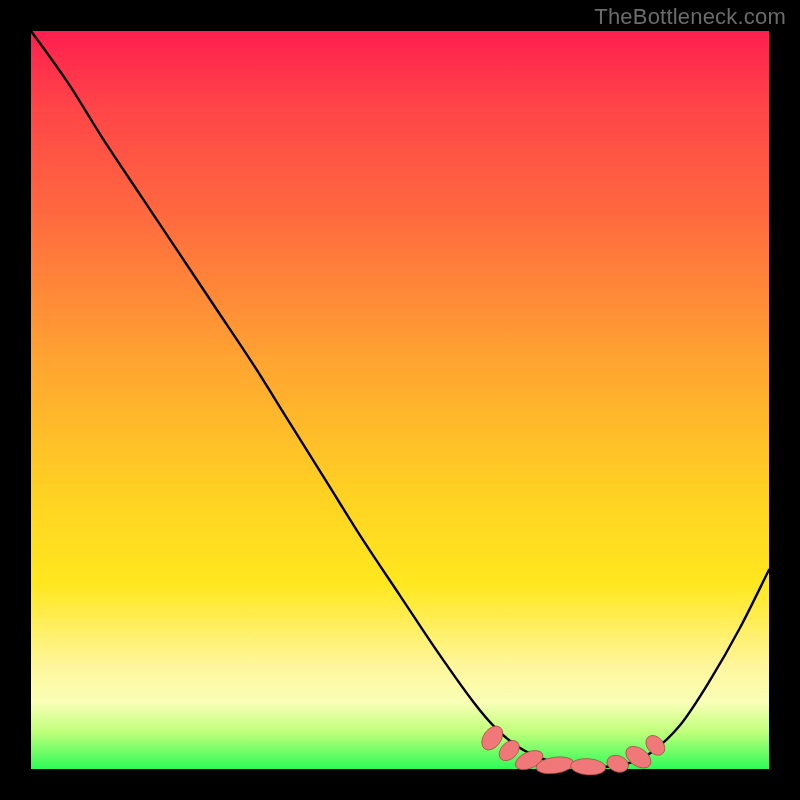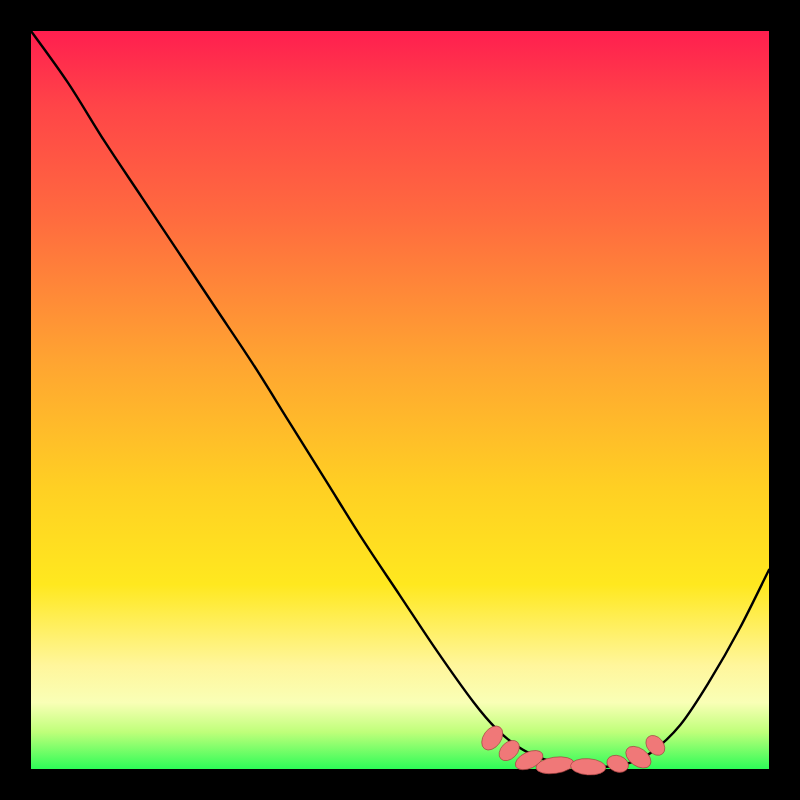--- a/index.html
+++ b/index.html
@@ -70,13 +70,14 @@
           <ellipse cx="478.224" cy="719.55" rx="11.808" ry="8.118" fill="#f07878" stroke="#9c3a3a" stroke-width="0.6" transform="rotate(-45 478.224 719.55)"></ellipse>
           <ellipse cx="498.15000000000003" cy="729.144" rx="14.76" ry="8.118" fill="#f07878" stroke="#9c3a3a" stroke-width="0.6" transform="rotate(-25 498.15000000000003 729.144)"></ellipse>
           <ellipse cx="523.98" cy="734.31" rx="19.188000000000002" ry="8.118" fill="#f07878" stroke="#9c3a3a" stroke-width="0.6" transform="rotate(-8 523.98 734.31)"></ellipse>
           <ellipse cx="557.19" cy="735.786" rx="17.712" ry="8.118" fill="#f07878" stroke="#9c3a3a" stroke-width="0.6" transform="rotate(4 557.19 735.786)"></ellipse>
           <ellipse cx="586.71" cy="732.834" rx="11.07" ry="8.118" fill="#f07878" stroke="#9c3a3a" stroke-width="0.6" transform="rotate(20 586.71 732.834)"></ellipse>
           <ellipse cx="607.3739999999999" cy="726.192" rx="14.022" ry="8.856" fill="#f07878" stroke="#9c3a3a" stroke-width="0.6" transform="rotate(35 607.3739999999999 726.192)"></ellipse>
           <ellipse cx="624.348" cy="714.384" rx="11.07" ry="8.118" fill="#f07878" stroke="#9c3a3a" stroke-width="0.6" transform="rotate(50 624.348 714.384)"></ellipse>
         </g>
     </svg>
   </div>
+  <div class="watermark">TheBottleneck.com</div>
 </div>
 
 </body></html>

